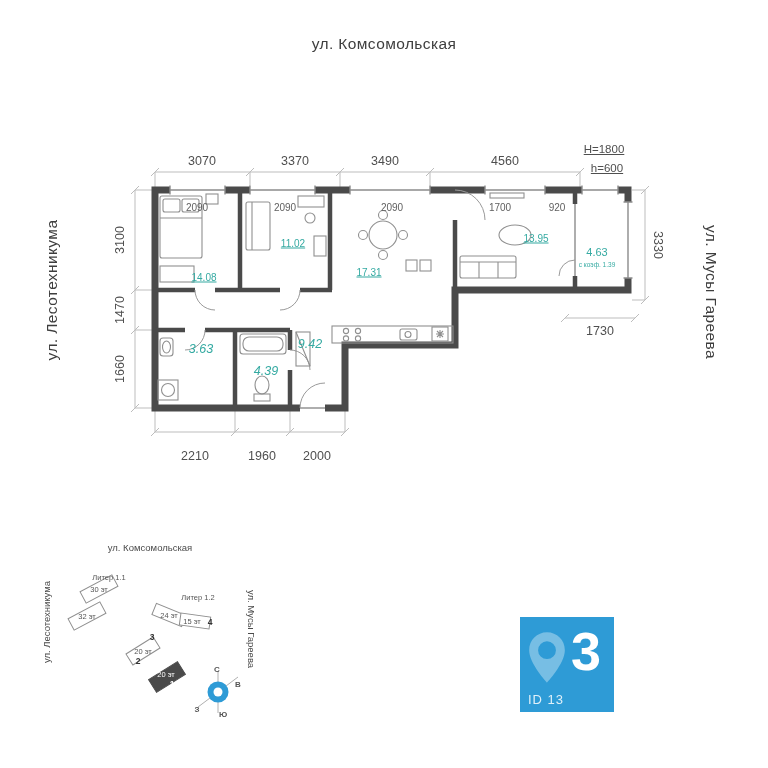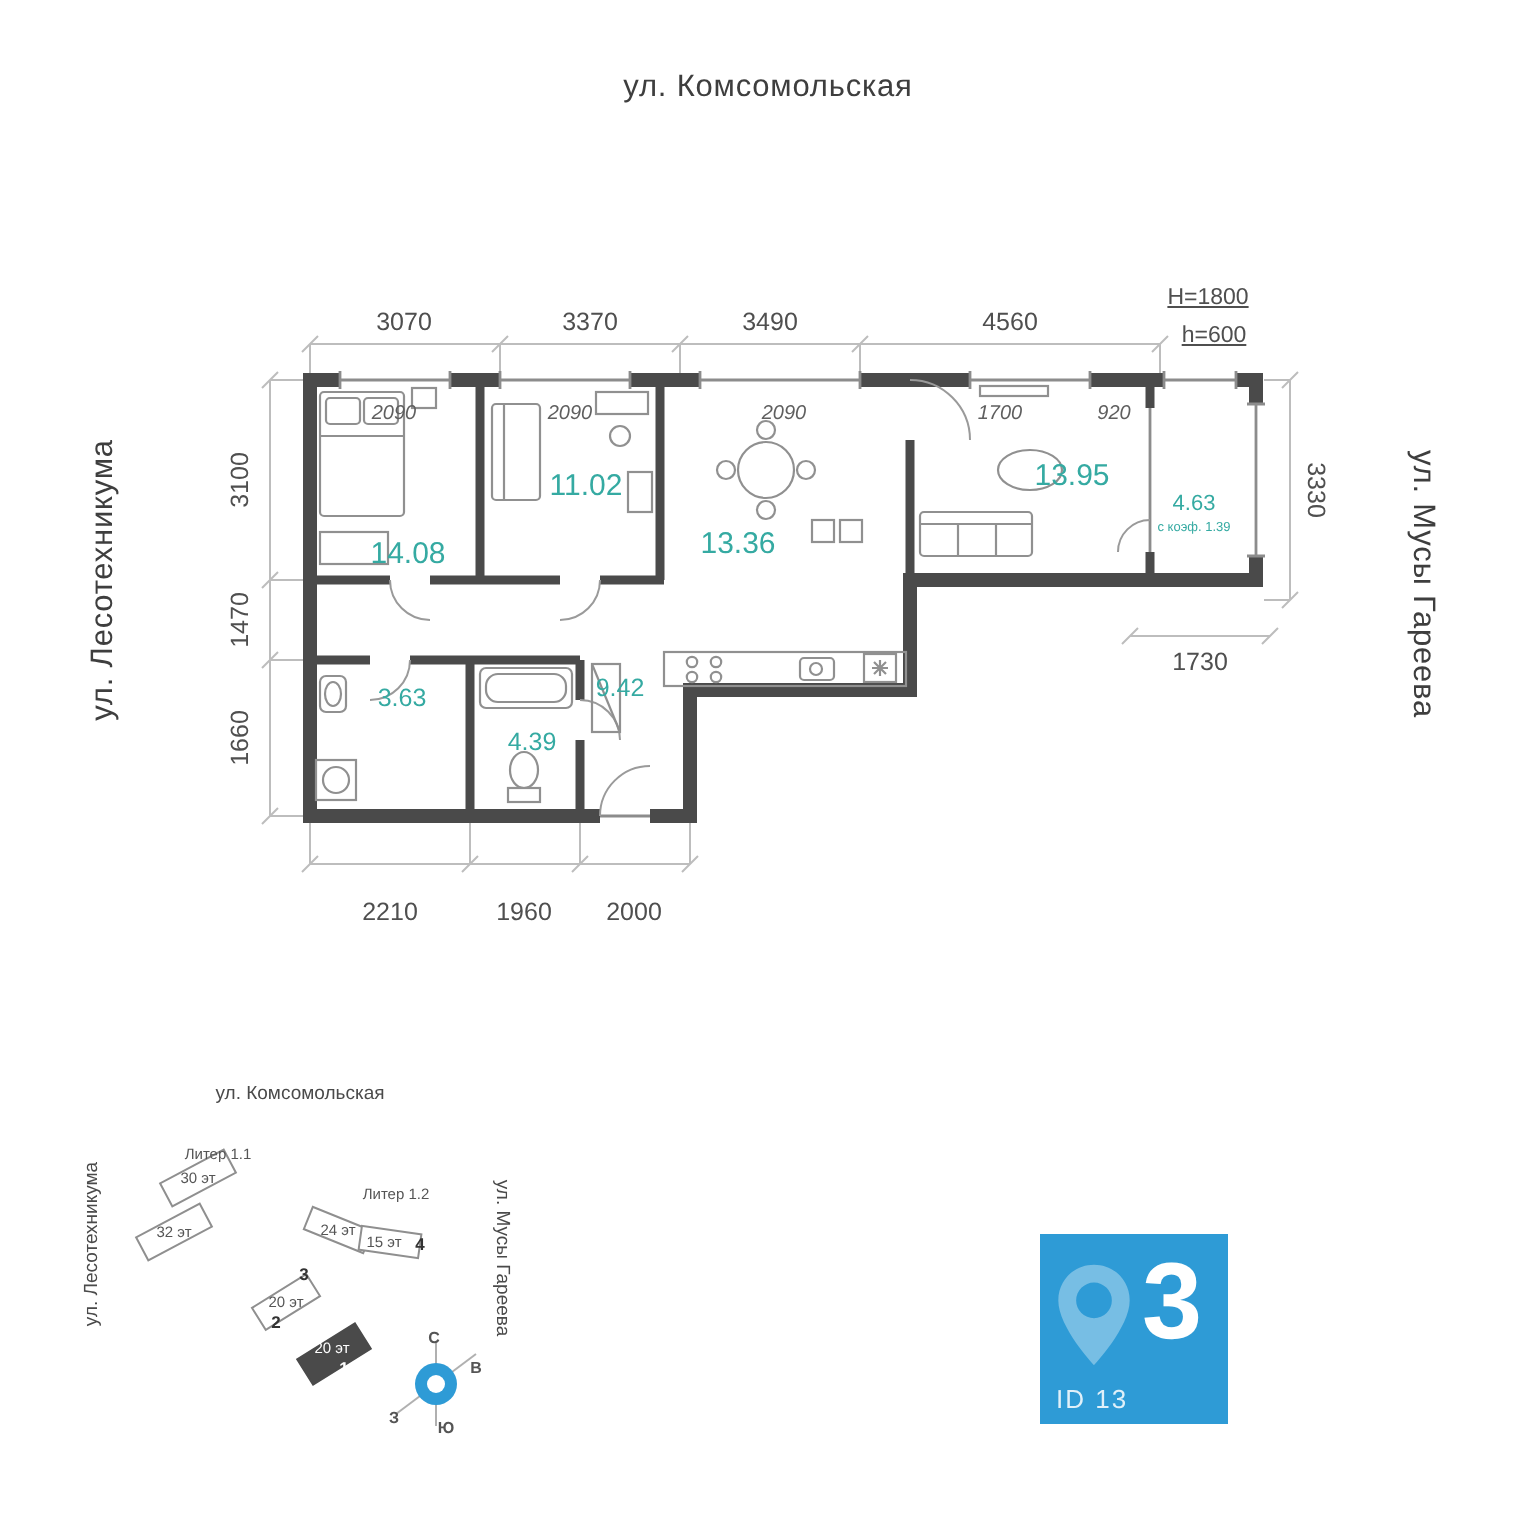--- a/index.html
+++ b/index.html
@@ -4,24 +4,24 @@
 <style>
   html,body{margin:0;padding:0;background:#fff;}
   body{width:768px;height:768px;font-family:"Liberation Sans",sans-serif;}
   .canvas{position:relative;width:768px;height:768px;background:#fff;overflow:hidden;}
   .t{position:absolute;transform:translate(-50%,-50%);white-space:nowrap;}
   .t.rl{transform:translate(-50%,-50%) rotate(-90deg);}
   .t.rr{transform:translate(-50%,-50%) rotate(90deg);}
   .street{font-size:15.5px;color:#3e3e3e;letter-spacing:.4px;}
   .dim{font-size:12.5px;color:#4f4f4f;}
   .hnote{font-size:11.5px;color:#4f4f4f;text-decoration:underline;}
-  .inner-dim{font-size:10px;color:#5f5f5f;font-style:italic;}
+  .inner-dim{font-size:10px;color:#5f5f5f;}
   .area{color:#35aaa2;}
-  .a1{font-size:15px;}
-  .a2{font-size:12.5px;}
+  .a1{font-size:10px;text-decoration:underline;}
+  .a2{font-size:12.5px;font-style:italic;}
   .a3{font-size:11px;}
   .note{font-size:6.5px;color:#35aaa2;}
   .spt{font-size:9.5px;color:#4a4a4a;}
   .spl{font-size:7.5px;color:#555;text-align:right;}
   .spl.white{color:#fff;}
   .spn{font-size:8.5px;font-weight:700;color:#333;}
   .spn.white{color:#fff;}
   .cl{font-size:8px;color:#555;font-weight:600;}
   .badge{position:absolute;left:520px;top:617px;width:94px;height:95px;background:#2e9bd6;overflow:hidden;}
   .badge-num{position:absolute;right:13px;top:1px;font-size:54px;font-weight:600;color:#fff;line-height:1.25;}
@@ -168,21 +168,21 @@
   <span class="t dim" style="left:317px;top:456px">2000</span>
 
   <span class="t inner-dim" style="left:197px;top:207px">2090</span>
   <span class="t inner-dim" style="left:285px;top:207px">2090</span>
   <span class="t inner-dim" style="left:392px;top:207px">2090</span>
   <span class="t inner-dim" style="left:500px;top:207px">1700</span>
   <span class="t inner-dim" style="left:557px;top:207px">920</span>
 
   <span class="t area a1" style="left:204px;top:277px">14.08</span>
   <span class="t area a1" style="left:293px;top:243px">11.02</span>
-  <span class="t area a1" style="left:369px;top:272px">13.36</span>
+  <span class="t area a1" style="left:369px;top:272px">17.31</span>
   <span class="t area a1" style="left:536px;top:238px">13.95</span>
   <span class="t area a3" style="left:597px;top:252px">4.63</span>
   <span class="t note" style="left:597px;top:264px">с коэф. 1.39</span>
   <span class="t area a2" style="left:201px;top:349px">3.63</span>
   <span class="t area a2" style="left:266px;top:371px">4.39</span>
   <span class="t area a2" style="left:310px;top:344px">9.42</span>
 
   <svg style="left:30px;top:555px" width="240" height="185" viewBox="0 0 240 185">
     <g stroke="#8f8f8f" stroke-width="1" fill="#fff">
       <rect x="-18" y="-6.5" width="36" height="13" transform="translate(69,34) rotate(-28)"></rect>

